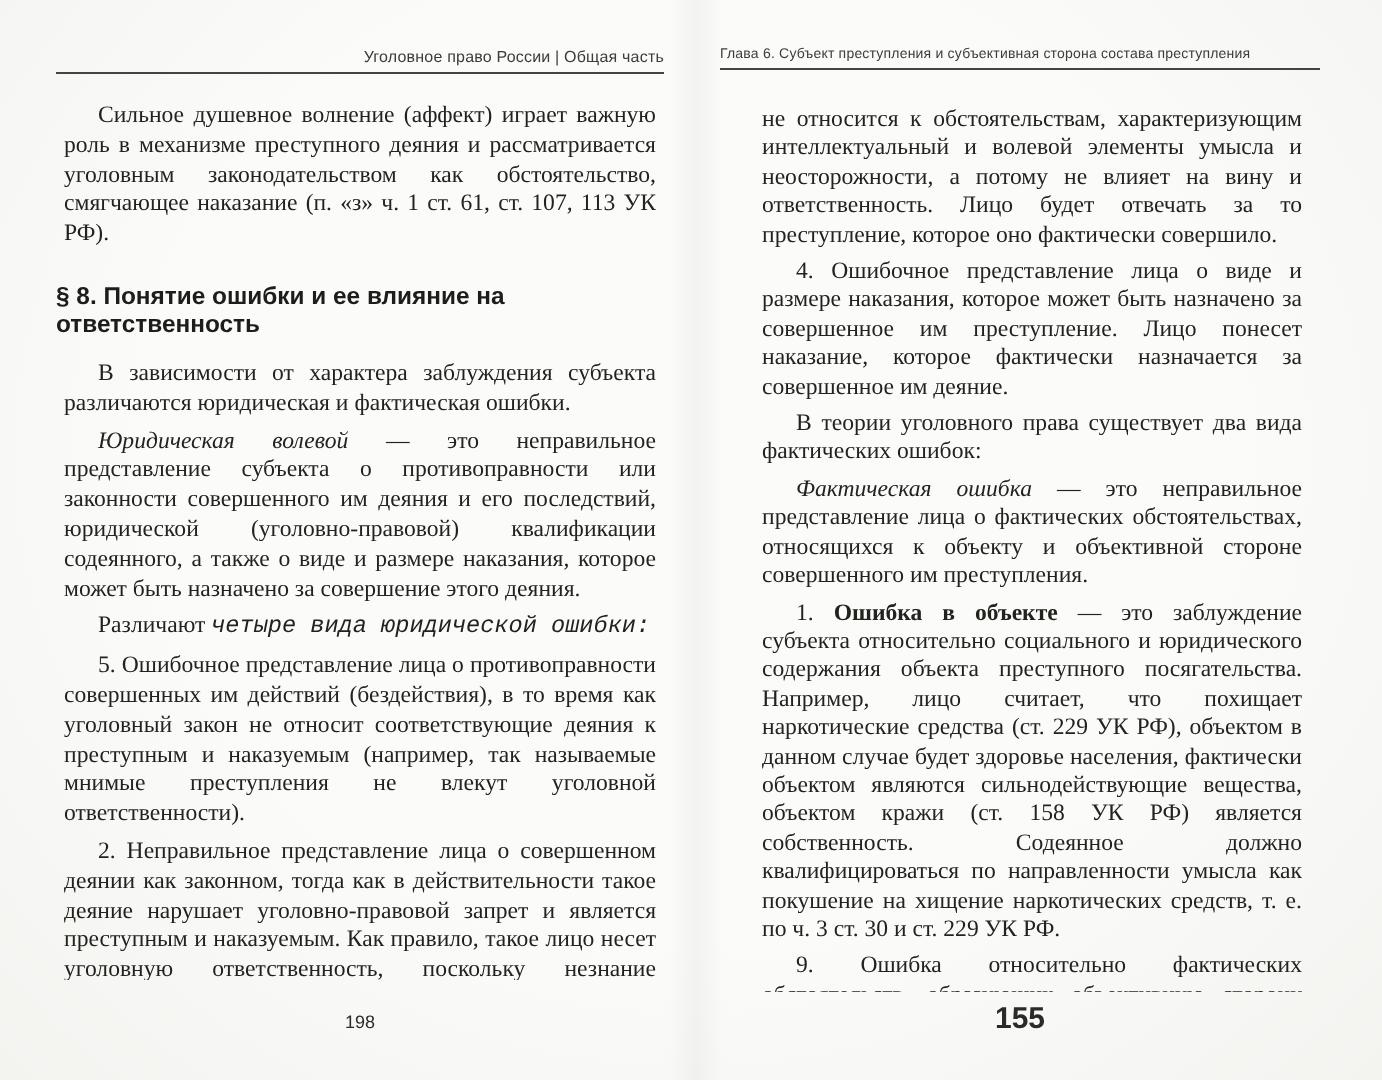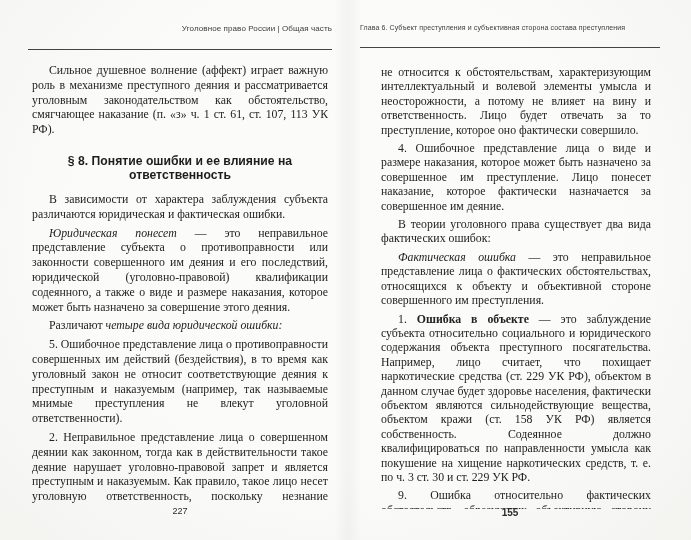--- a/index.html
+++ b/index.html
@@ -15,21 +15,21 @@
   .gutter{
     position:absolute;left:334px;top:0;width:28px;height:540px;
     background:linear-gradient(90deg, rgba(60,60,55,0) 0%, rgba(60,60,55,0.045) 50%, rgba(60,60,55,0) 100%);
   }
   .page{position:absolute;top:24px;}
   .page.left{left:28px;width:304px;height:492px;}
   .page.right{left:360px;width:300px;height:494px;}
   .running-head{
     font-family:"Liberation Sans",sans-serif;
     color:#3c3c38;
-    padding-bottom:16px;
+    padding-bottom:3px;
     border-bottom:1.5px solid #45453f;
     letter-spacing:0.1px;
     white-space:nowrap;
   }
   .left .running-head{font-size:8px;text-align:right;}
   .right .running-head{font-size:7px;text-align:left;}
   .body{overflow:hidden;}
   .left .body{margin-top:9px;max-height:444px;}
   .right .body{margin-top:13px;padding-left:17px;padding-right:5px;max-height:448px;}
   p.para{
@@ -39,55 +39,55 @@
     text-align:justify;
     text-indent:17px;
     color:#23231e;
     hyphens:auto;
   }
   .right p.para{line-height:14.4px;}
   p.para.noindent{text-indent:0;}
   p.para.heading{
     font-family:"Liberation Sans",sans-serif;
     font-weight:bold;
-    text-align:center;
+    text-align:left;
     text-indent:0;
     font-size:12.2px;
     line-height:14px;
     margin:17px 0 10px;
     color:#1d1d1a;
   }
   .page-num{
     position:absolute;bottom:0;left:0;width:100%;
     text-align:center;
     font-family:"Liberation Sans",sans-serif;
     font-size:9px;color:#2a2a26;
   }
-  .page.right .page-num{font-weight:bold;font-size:10px;}
+  .page.right .page-num{font-weight:bold;font-size:15px;}
 </style>
 </head>
 <body>
 
 <div class="spread">
   <div class="gutter"></div>
 
   <section class="page left">
     <header class="running-head">
       <span>Уголовное право России | Общая часть</span>
     </header>
     <div class="body">
         <p class="para indent"><span>Сильное душевное волнение (аффект) играет важную роль в механизме преступного деяния и рассматривается уголовным законодательством как обстоятельство, смягчающее наказание (п. «з» ч. 1 ст. 61, ст. 107, 113 УК РФ).</span></p>
         <p class="para heading"><span>§ 8. Понятие ошибки и ее влияние на ответственность</span></p>
         <p class="para indent"><span>В зависимости от характера заблуждения субъекта различаются юридическая и фактическая ошибки.</span></p>
-        <p class="para indent"><span style="font-style: italic;">Юридическая понесет</span><span> — это неправильное представление субъекта о противоправности или законности совершенного им деяния и его последствий, юридической (уголовно-правовой) квалификации содеянного, а также о виде и размере наказания, которое может быть назначено за совершение этого деяния.</span></p>
-        <p class="para indent"><span>Различают </span><span style="font-style: italic;">четыре вида юридической ошибки:</span></p>
+        <p class="para indent"><span style="font-style: italic;">Юридическая волевой</span><span> — это неправильное представление субъекта о противоправности или законности совершенного им деяния и его последствий, юридической (уголовно-правовой) квалификации содеянного, а также о виде и размере наказания, которое может быть назначено за совершение этого деяния.</span></p>
+        <p class="para indent"><span>Различают </span><span style="font-style: italic; font-family: Liberation Mono, monospace;">четыре вида юридической ошибки:</span></p>
         <p class="para indent"><span>5. Ошибочное представление лица о противоправности совершенных им действий (бездействия), в то время как уголовный закон не относит соответствующие деяния к преступным и наказуемым (например, так называемые мнимые преступления не влекут уголовной ответственности).</span></p>
         <p class="para indent"><span>2. Неправильное представление лица о совершенном деянии как законном, тогда как в действительности такое деяние нарушает уголовно-правовой запрет и является преступным и наказуемым. Как правило, такое лицо несет уголовную ответственность, поскольку незнание уголовного закона не освобождает от ответственности, за исключением лиц, совершивших преступления с бланкетными диспозициями (например, ст. 215, 216, 217 УК РФ).</span></p>
       </div>
-    <div class="page-num">227</div>
+    <div class="page-num">198</div>
   </section>
 
   <section class="page right">
     <header class="running-head">
       <span>Глава 6. Субъект преступления и субъективная сторона состава преступления</span>
     </header>
     <div class="body">
         <p class="para noindent"><span>не относится к обстоятельствам, характеризующим интеллектуальный и волевой элементы умысла и неосторожности, а потому не влияет на вину и ответственность. Лицо будет отвечать за то преступление, которое оно фактически совершило.</span></p>
         <p class="para indent"><span>4. Ошибочное представление лица о виде и размере наказания, которое может быть назначено за совершенное им преступление. Лицо понесет наказание, которое фактически назначается за совершенное им деяние.</span></p>
         <p class="para indent"><span>В теории уголовного права существует два вида фактических ошибок:</span></p>

